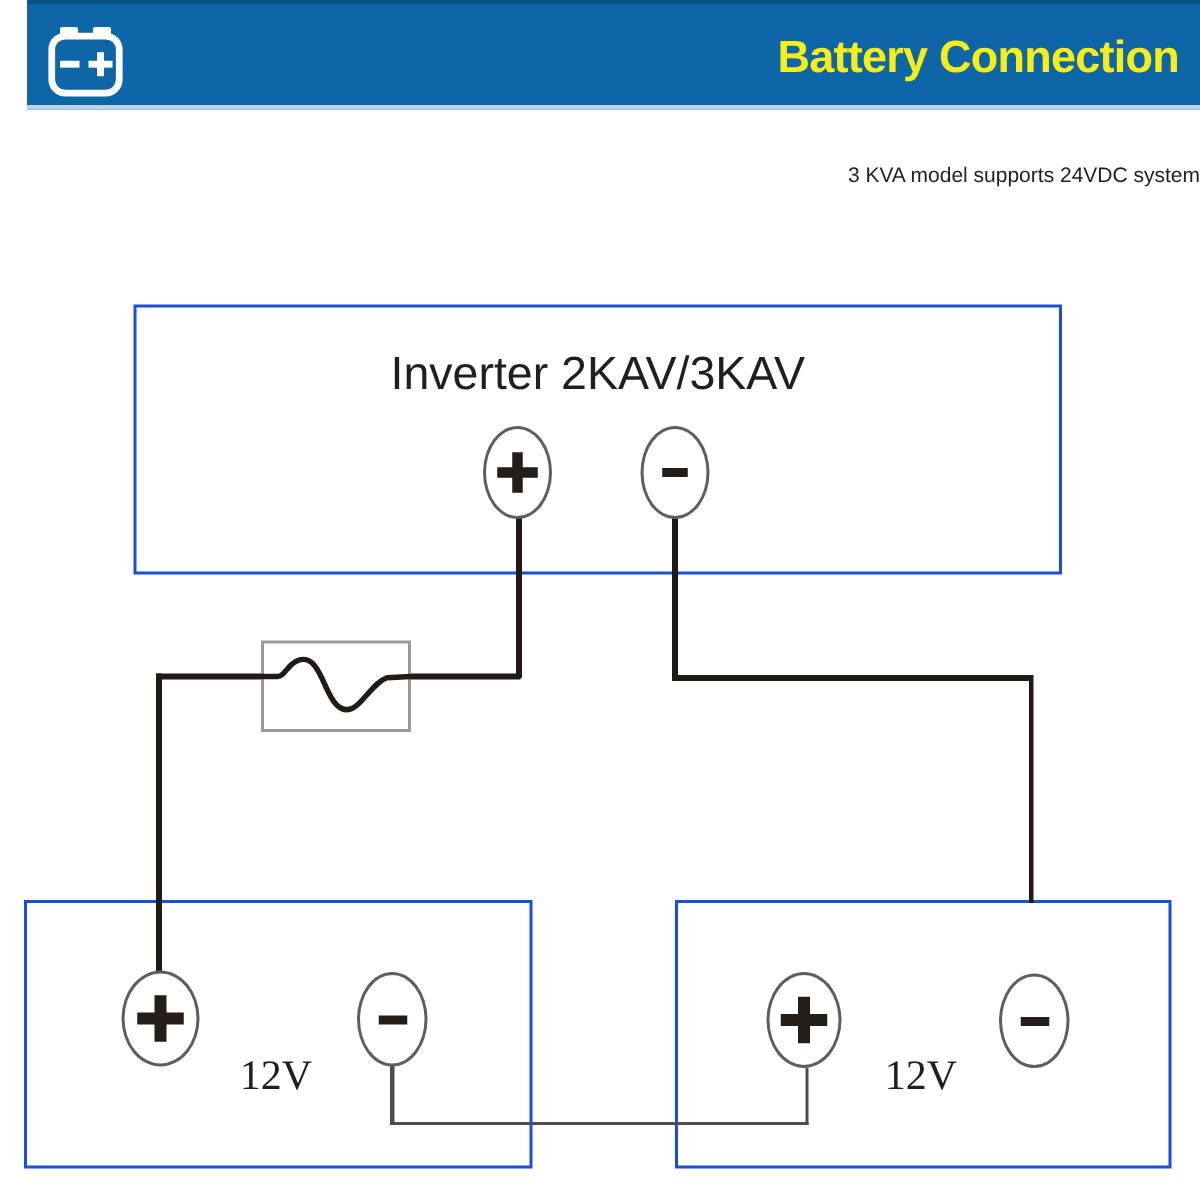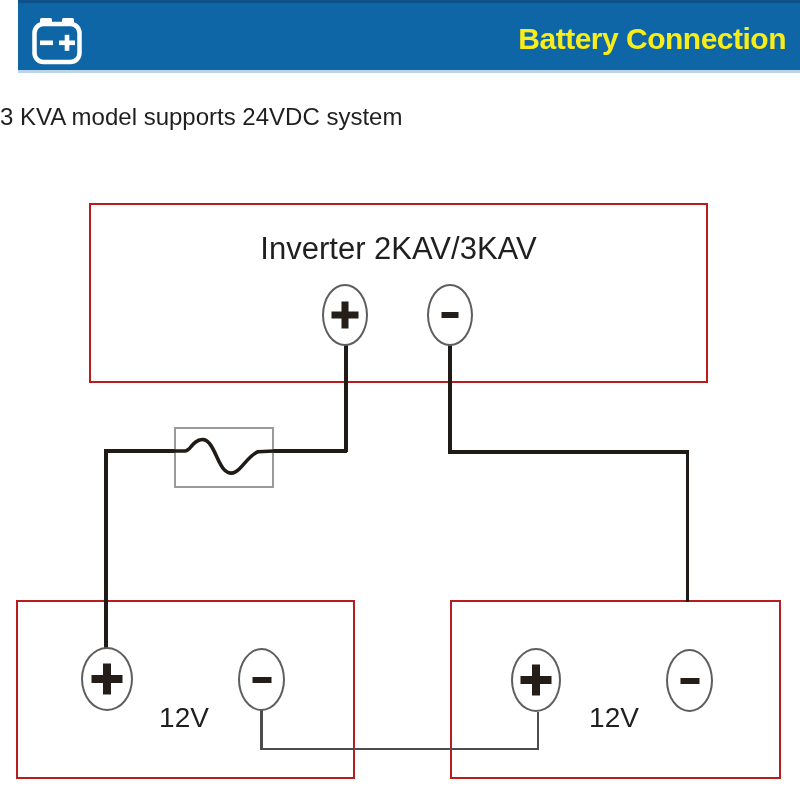--- a/index.html
+++ b/index.html
@@ -17,24 +17,24 @@
   }
   .header-title {
     position:absolute; right:24px; top:19px;
     font-size:30px; font-weight:bold; letter-spacing:-0.5px;
     color:#f7ed1a; white-space:nowrap;
   }
   .header-icon { position:absolute; left:14px; top:12px; }
   
   .description {
     position:absolute; left:0; top:101px; width:800px;
-    text-align:left; font-size:24px; line-height:31px; color:#1f1f1f;
+    text-align:right; font-size:14px; line-height:31px; color:#1f1f1f;
   }
   
-  .box { position:absolute; background:#ffffff; border:2px solid #b91c1c; }
+  .box { position:absolute; background:#ffffff; border:2px solid #1d4ed8; }
   .wire { position:absolute; background:#211b17; }
   .wire.thin { background:#4d4d4d; }
   .term {
     position:absolute; background:#ffffff; border:2px solid #5e5e5e;
     border-radius:50%;
   }
   .glyph { position:absolute; left:0; top:0; width:100%; height:100%; }
   .glyph::before, .glyph.plus::after {
     content:""; position:absolute; left:50%; top:50%;
     transform:translate(-50%,-50%); background:#241d18;
@@ -54,21 +54,21 @@
     text-align:center; font-size:31px; color:#1f1f1f; white-space:nowrap;
   }
   
   .fuse-box { left:174px; top:427px; width:100px; height:61px; border-color:#9a9a9a; background:transparent; }
   .fuse-wave { position:absolute; left:174px; top:425px; }
   
   .battery-left  { left:16px;  top:600px; width:339px; height:179px; border-width:2.5px; }
   .battery-right { left:450px; top:600px; width:331px; height:179px; border-width:2.5px; }
   .bat-label {
     position:absolute; width:90px; text-align:center;
-    font-size:28px; color:#1f1f1f;
+    font-size:28px; color:#1f1f1f;font-family:Liberation Serif, serif;
   }
 </style>
 </head>
 <body>
 
 <div class="screen">
 
   <div class="header-bar">
     <svg class="header-icon" width="50" height="52" viewBox="0 0 50 52">
       <rect x="8" y="3" width="12" height="7" rx="1.5" fill="#ffffff"></rect>

